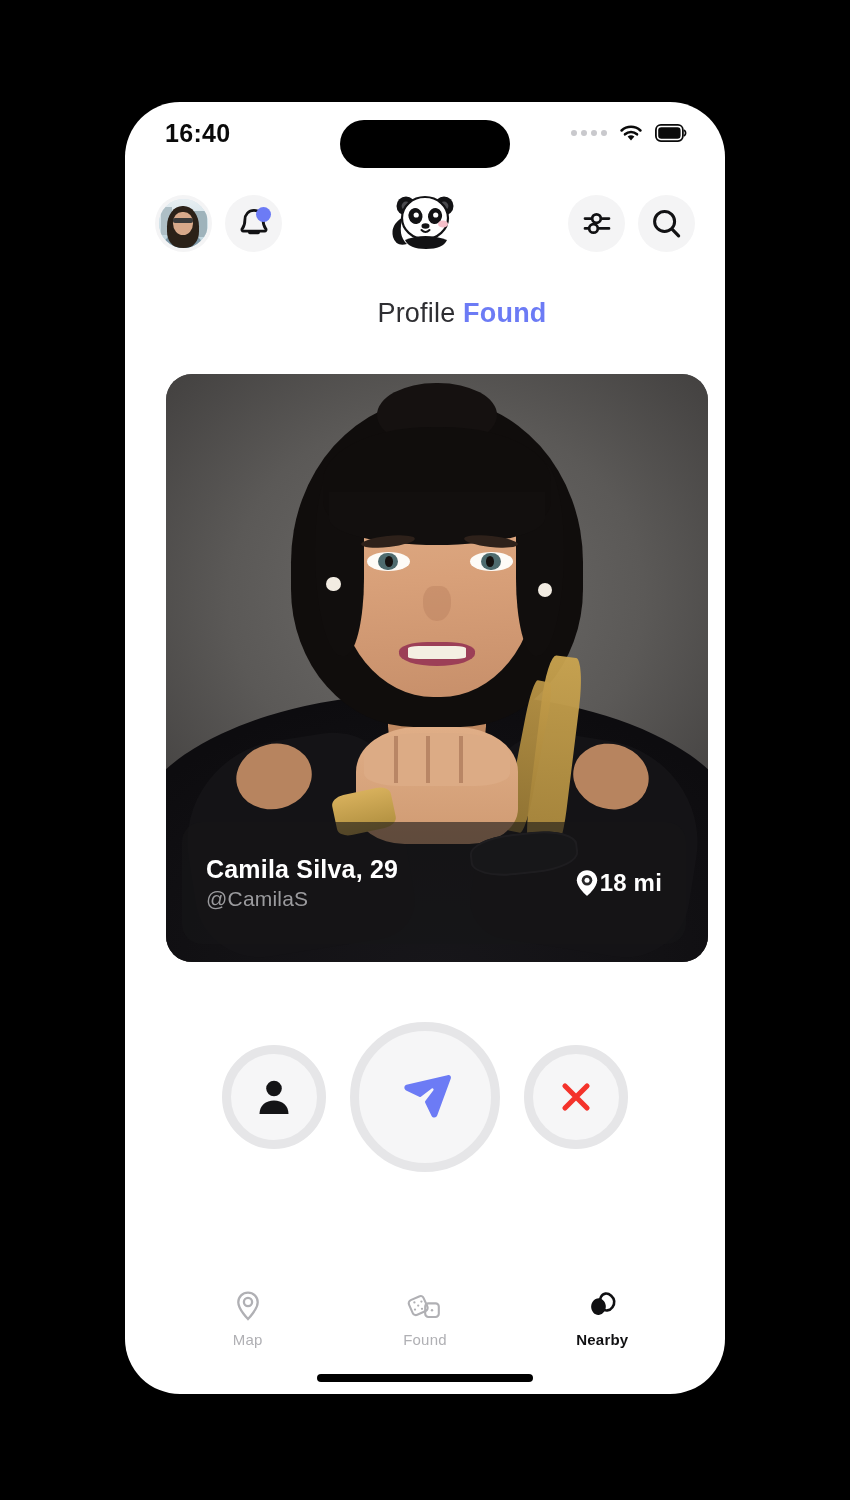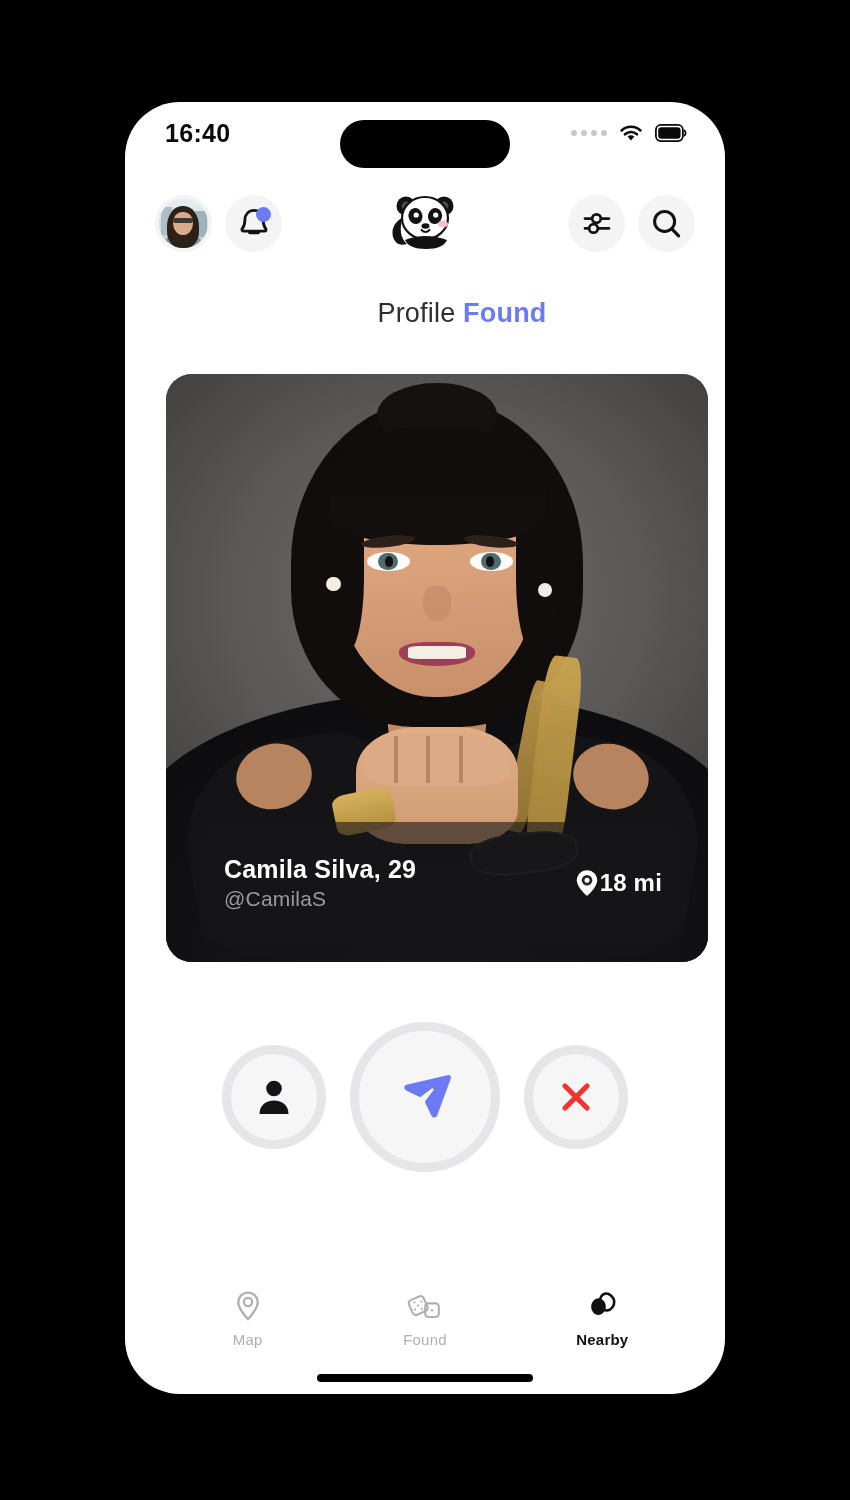--- a/index.html
+++ b/index.html
@@ -227,21 +227,21 @@
   .pt-bracelet {
     right: 24%; top: 78%; width: 20%; height: 7%;
     background: #1b191c; border-radius: 40%;
     transform: rotate(-6deg);
     box-shadow: inset 0 0 0 2px #2c2a2e;
   }
 
   
   .card-overlay {
     position: absolute;
-    left: 34px; right: 22px; bottom: 18px;
+    left: 16px; right: 22px; bottom: 18px;
     height: 122px;
     border-radius: 20px;
     background: rgba(22,22,24,0.60);
     display: flex; align-items: center;
     padding: 0 24px;
   }
   .ov-left { display: flex; flex-direction: column; gap: 3px; }
   .ov-name { font-size: 25px; font-weight: bold; color: #ffffff; letter-spacing:.2px; }
   .ov-handle { font-size: 21px; color: #9b9b9e; letter-spacing:.2px; }
   .ov-right { margin-left: auto; display: flex; align-items: center; }

